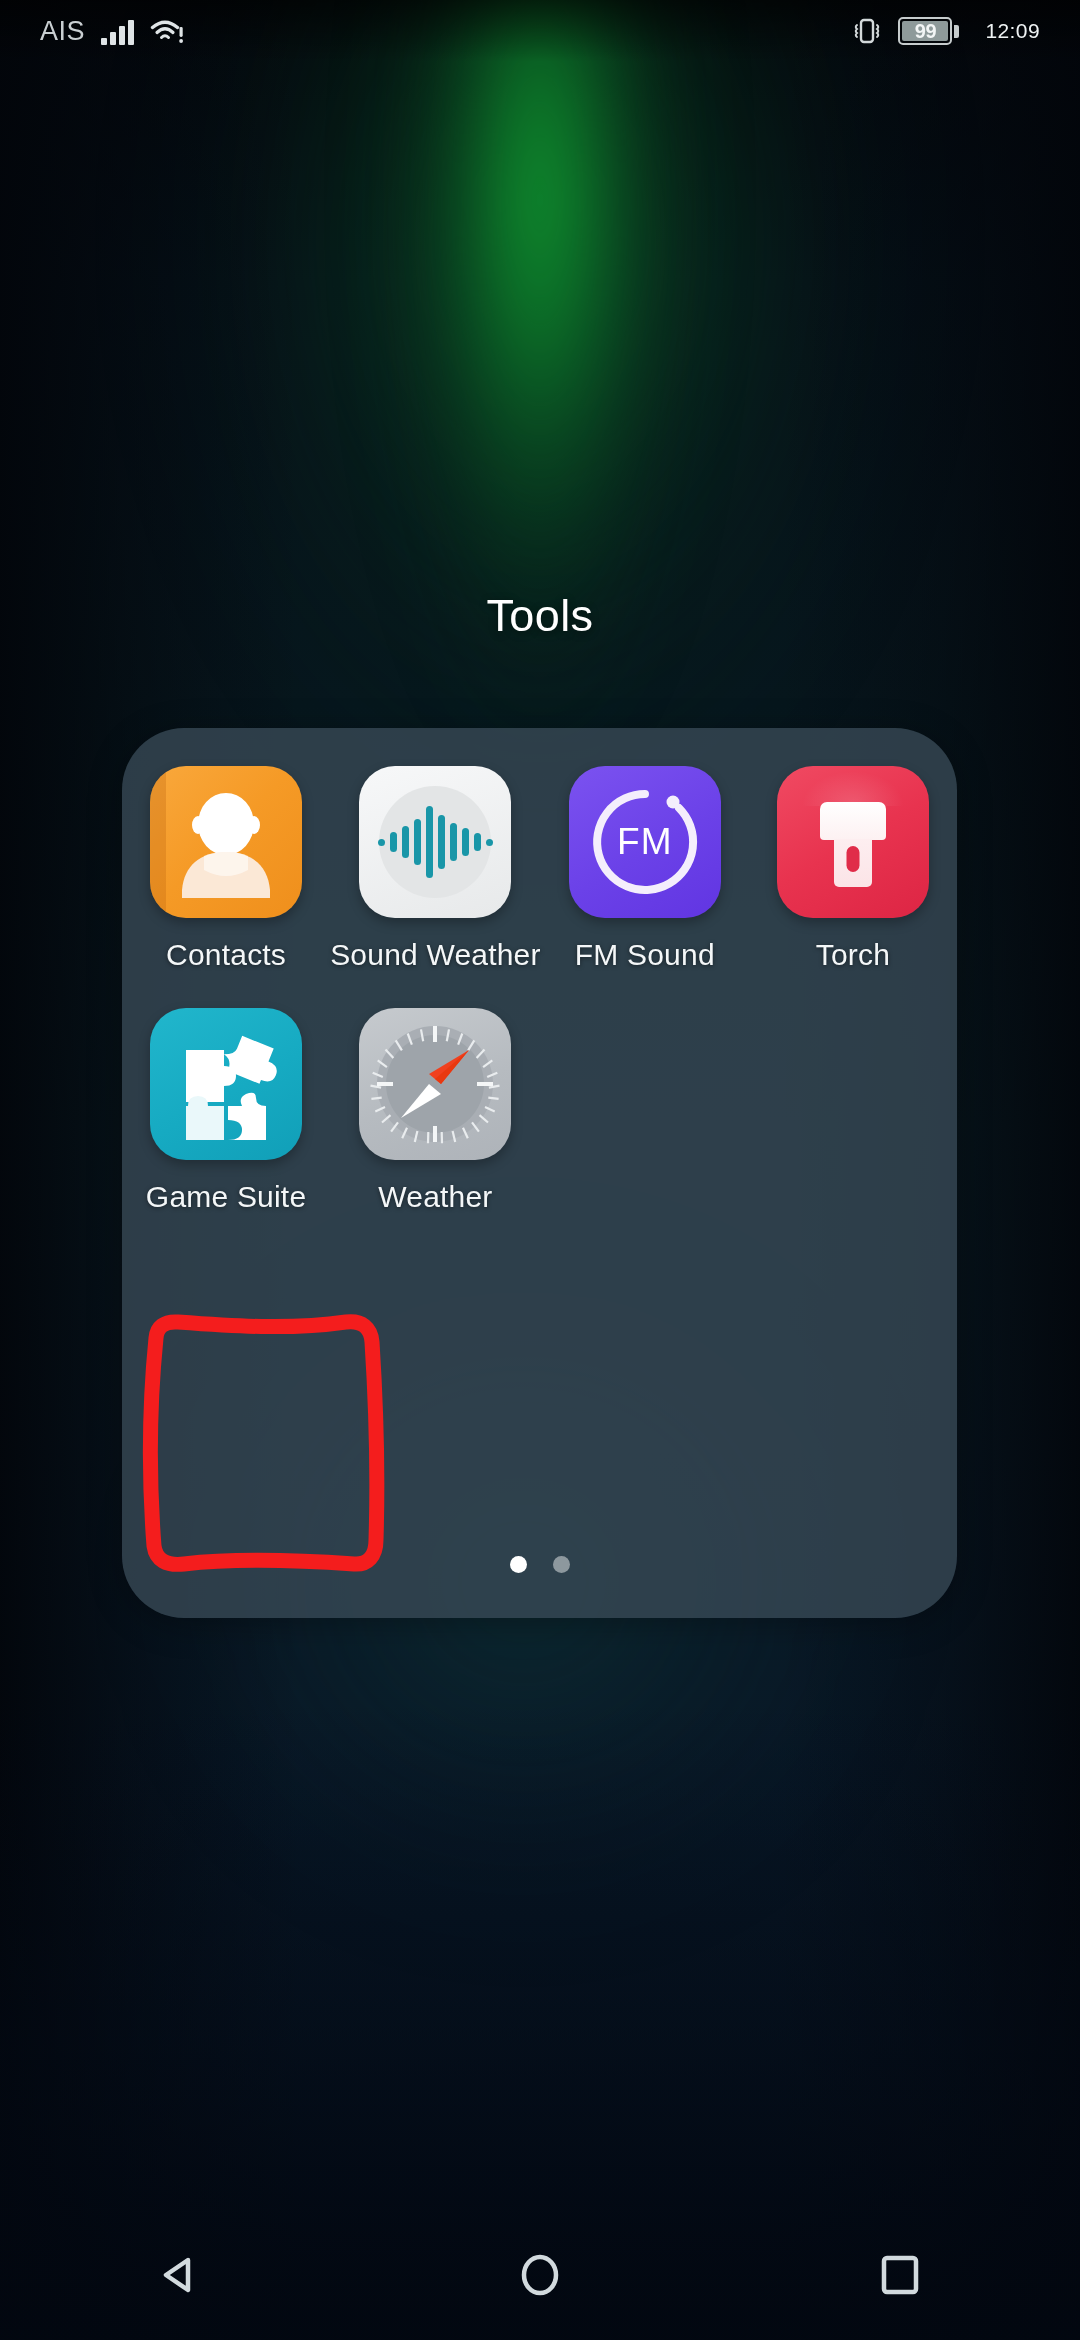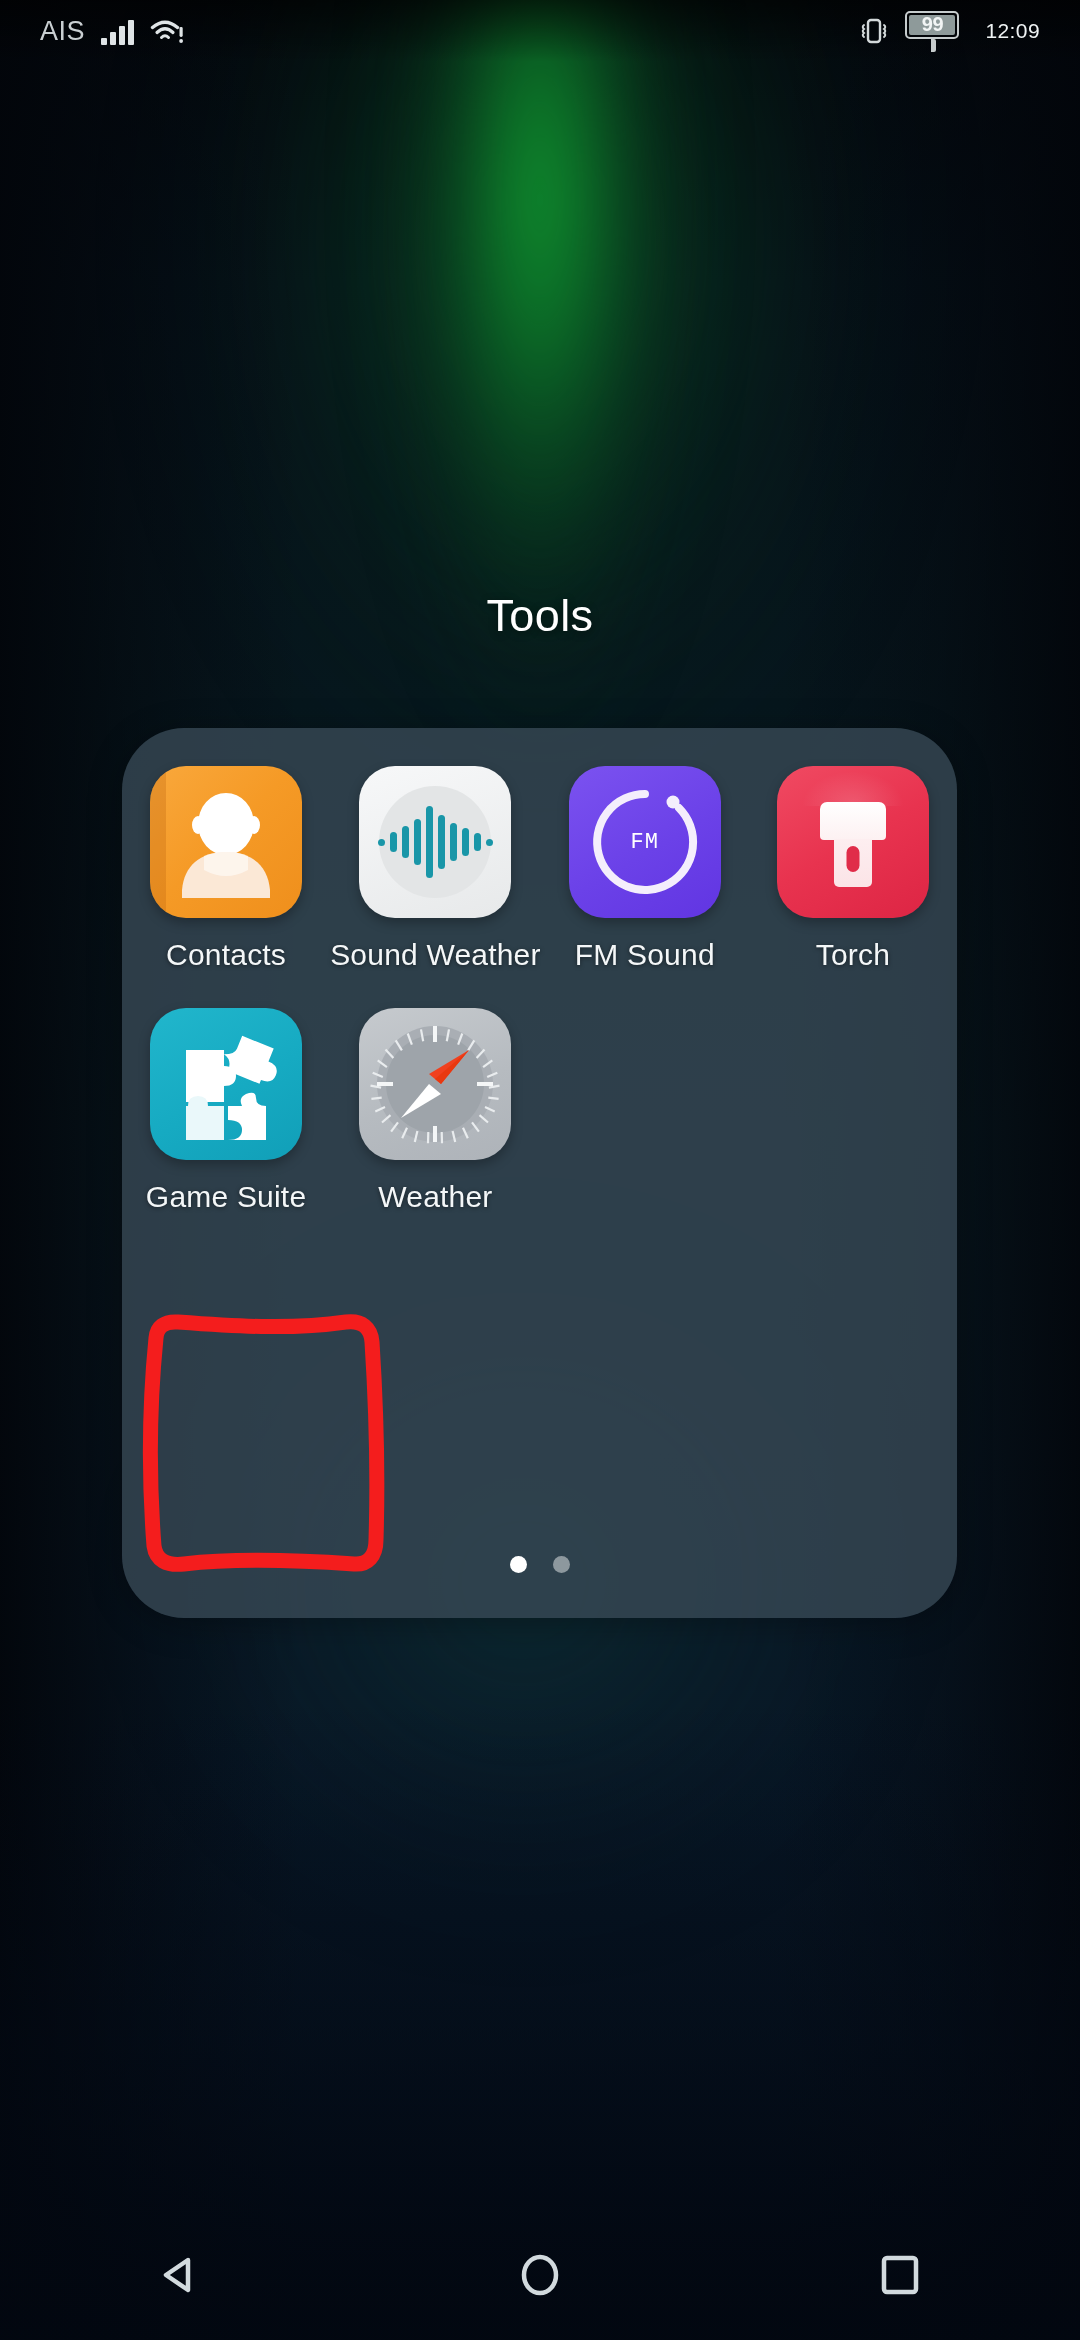--- a/index.html
+++ b/index.html
@@ -116,21 +116,21 @@
   .signal i:nth-child(4){ height:25px; }
 
   
   .wifi { position:relative; width:34px; height:28px; }
   .wifi svg { position:absolute; left:0; top:2px; }
 
   
   .vibrate { width:34px; height:34px; }
 
   
-  .battery { display:flex; align-items:center;flex-direction:column; }
+  .battery { display:flex; align-items:center; }
   .bat-body {
     position:relative;
     width:54px; height:28px;
     border:2.5px solid #c6cccd;
     border-radius:5px;
     display:flex; align-items:center; justify-content:center;
   }
   .bat-fill {
     position:absolute; left:2px; top:2px; bottom:2px;
     width:calc(100% - 4px);
@@ -232,21 +232,21 @@
     position:relative;
     display:flex; align-items:center; gap:5px; height:80px;
   }
   .rec-bars i { display:block; width:7px; background:#1996a8; border-radius:4px; }
 
   
   .ic-fm { background:linear-gradient(150deg,#7b52f0 0%,#6b41e8 55%,#6135e2 100%); }
   .fm-text {
     position:absolute; left:50%; top:50%;
     transform:translate(-50%,-50%);
-    font-size:22px; color:#fff; letter-spacing:1px;font-family:Liberation Mono, monospace;
+    font-size:37px; color:#fff; letter-spacing:1px;
   }
 
   
   .ic-torch { background:linear-gradient(150deg,#f04a62 0%,#e8334f 50%,#dd2544 100%); }
   .torch-head {
     position:absolute; left:50%; top:36px; transform:translateX(-50%);
     width:66px; height:38px;
     background:linear-gradient(180deg,#ffffff 0%,#fdf1f2 100%);
     border-radius:7px 7px 4px 4px;
   }

